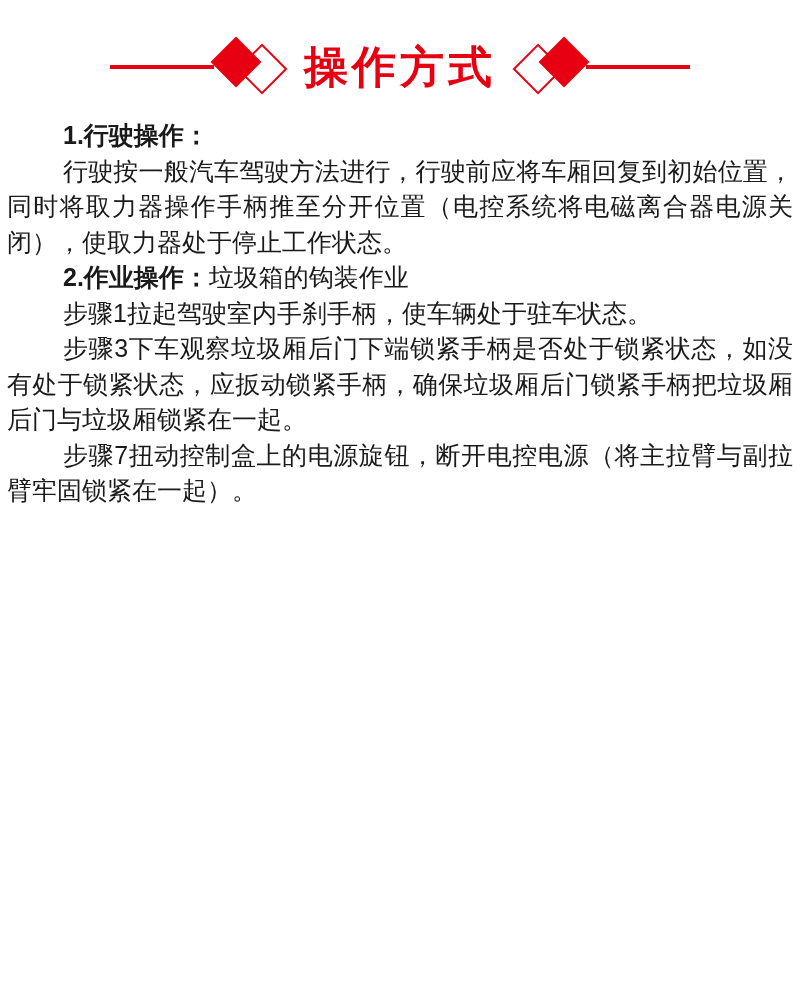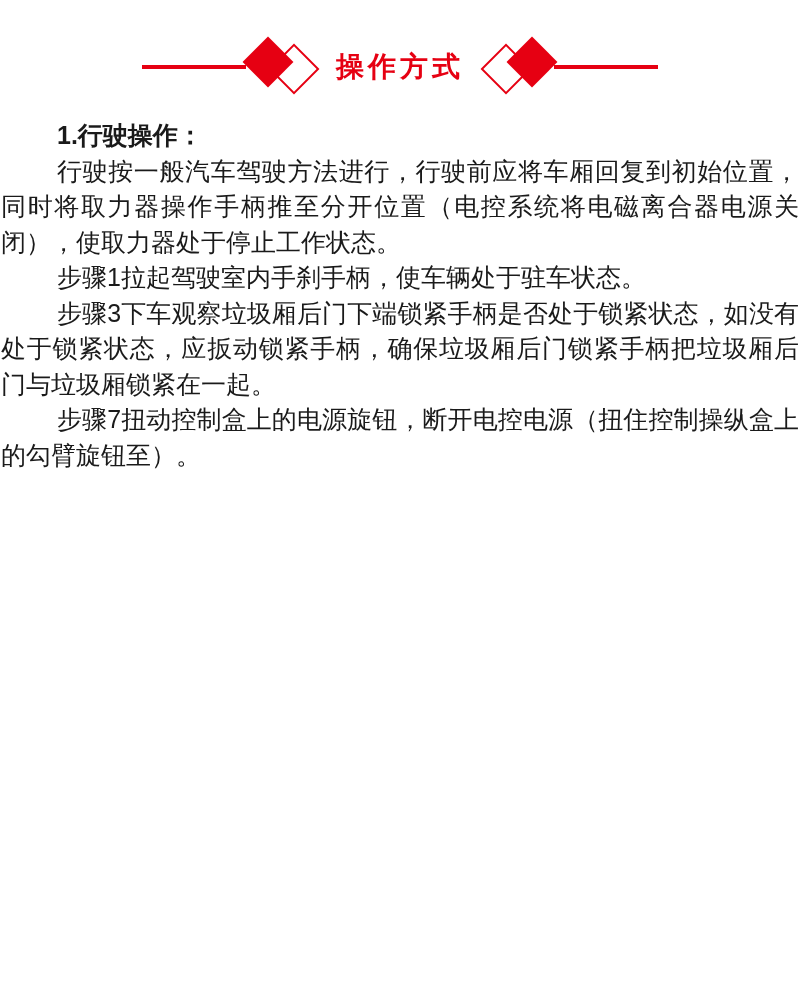--- a/index.html
+++ b/index.html
@@ -44,31 +44,31 @@
   .dia.fill   { background: var(--accent, #e60012); z-index: 2; }
   .dia.outline{ background: #ffffff; border: 2px solid var(--accent, #e60012); z-index: 1; }
   
   .dia-group.left  .dia.fill    { left: 4px;  top: 8px;  }
   .dia-group.left  .dia.outline { left: 30px; top: 15px; }
   
   .dia-group.right .dia.outline { left: 4px;  top: 15px; }
   .dia-group.right .dia.fill    { left: 30px; top: 8px;  }
   .title {
     color: var(--accent, #e60012);
-    font-size: 28px;
+    font-size: 44px;
     font-weight: 700;
     letter-spacing: 4px;
     line-height: 1;
     margin: 0 20px;
     white-space: nowrap;
   }
   
   .doc-body {
     margin-top: 20px;
-    padding: 0 1px;
+    padding: 0 7px;
     font-size: 25px;
     line-height: 35.5px;
     color: #1a1a1a;
     text-align: justify;
   }
   .para {
     text-indent: 56px;
     margin: 0;
   }
   .para .lead { font-weight: 700; }
@@ -88,18 +88,19 @@
     <span class="dia-group right">
       <i class="dia outline"></i>
       <i class="dia fill"></i>
     </span>
     <span class="rule"></span>
   </header>
 
   <section class="doc-body">
     <p class="para"><span class="lead">1.行驶操作：</span><span></span></p>
     <p class="para"><span class="lead"></span><span>行驶按一般汽车驾驶方法进行，行驶前应将车厢回复到初始位置，同时将取力器操作手柄推至分开位置（电控系统将电磁离合器电源关闭），使取力器处于停止工作状态。</span></p>
+    <p class="para"><span class="lead">2.作业操作：</span><span>垃圾箱的钩装作业</span></p>
     <p class="para"><span class="lead"></span><span>步骤1拉起驾驶室内手刹手柄，使车辆处于驻车状态。</span></p>
     <p class="para"><span class="lead"></span><span>步骤3下车观察垃圾厢后门下端锁紧手柄是否处于锁紧状态，如没有处于锁紧状态，应扳动锁紧手柄，确保垃圾厢后门锁紧手柄把垃圾厢后门与垃圾厢锁紧在一起。</span></p>
-    <p class="para"><span class="lead"></span><span>步骤7扭动控制盒上的电源旋钮，断开电控电源（扭住控制操纵盒上的勾臂旋钮至）。</span></p>
+    <p class="para"><span class="lead"></span><span>步骤7扭动控制盒上的电源旋钮，断开电控电源（将主拉臂与副拉臂牢固锁紧在一起）。</span></p>
   </section>
 
 </div>
 
 </body></html>

